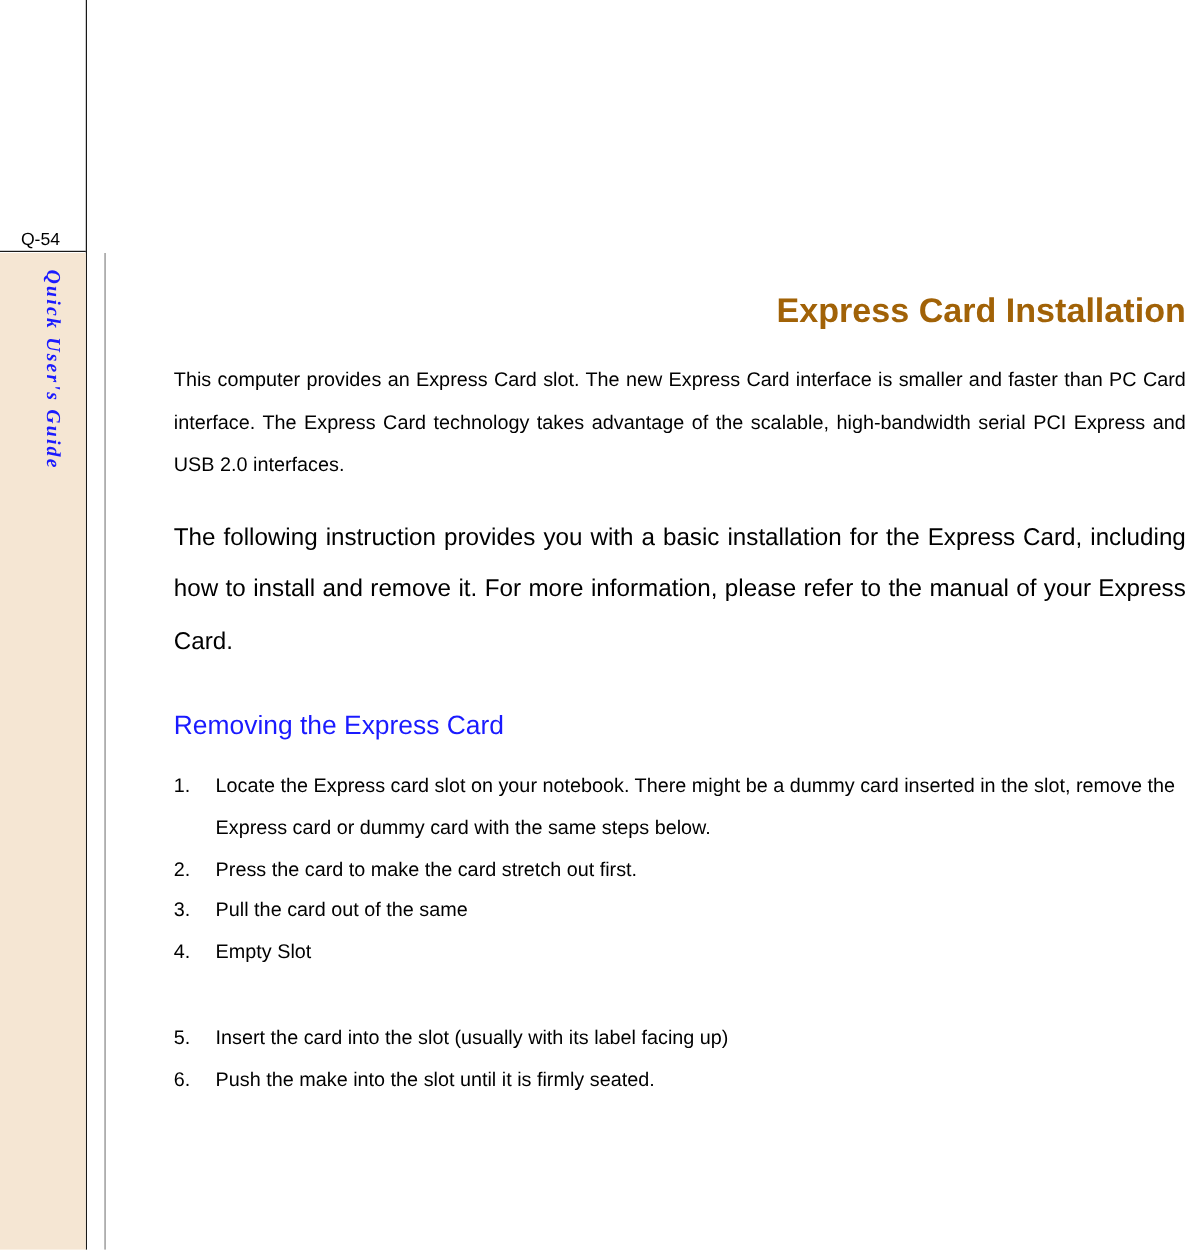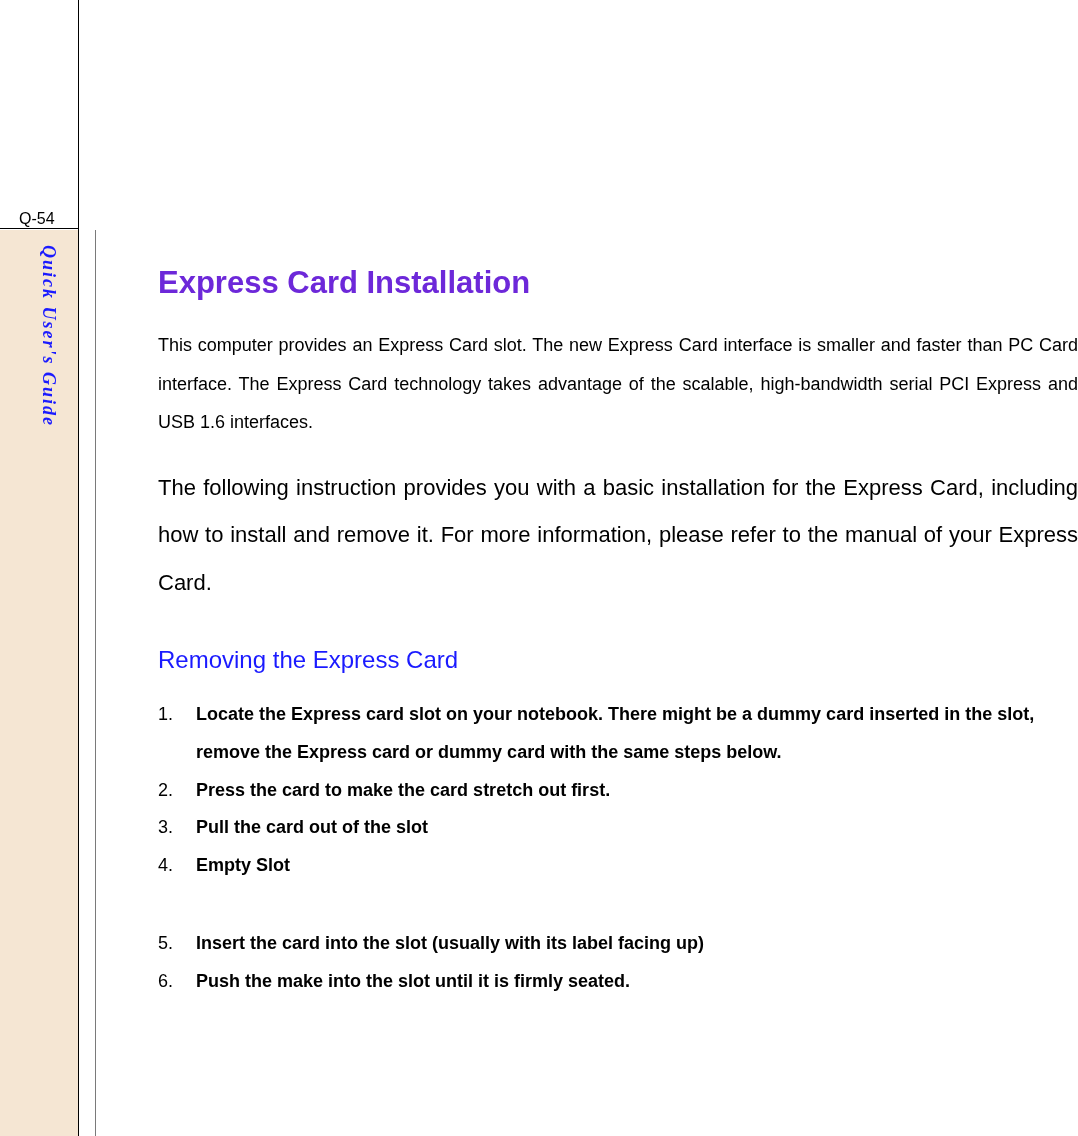--- a/index.html
+++ b/index.html
@@ -73,22 +73,23 @@
     }
     .content {
       position: absolute;
       top: 265px;
       left: 158px;
       width: 920px;
     }
     .main-heading {
       font-size: 31px;
       font-weight: bold;
-      color: #6d28d9;
+      color: #a16207;
       margin-bottom: 25px;
+      text-align: right;
     }
     .body-text {
       font-size: 18px;
       color: #000;
       line-height: 2.15;
       text-align: justify;
       margin-bottom: 22px;
     }
     .body-text-2 {
       font-size: 22px;
@@ -111,57 +112,56 @@
       font-size: 18px;
       color: #000;
       line-height: 2.1;
     }
     .list-number {
       width: 38px;
       flex-shrink: 0;
     }
     .list-text {
       flex: 1;
-      font-weight: bold;
     }
   </style>
 </head>
 <body>
 
 <div class="page-container">
 
   <div class="page-number">Q-54</div>
 
   <div class="horizontal-line"></div>
   <div class="vertical-line-outer"></div>
   <div class="sidebar-tab"></div>
   <div class="sidebar-label">Quick User's Guide</div>
   <div class="vertical-line-inner"></div>
 
   <div class="content">
     <h1 class="main-heading">Express Card Installation</h1>
 
-    <p class="body-text">This computer provides an Express Card slot.  The new Express Card interface is smaller and faster than PC Card interface.  The Express Card technology takes advantage of the scalable, high-bandwidth serial PCI Express and USB 1.6 interfaces.</p>
+    <p class="body-text">This computer provides an Express Card slot.  The new Express Card interface is smaller and faster than PC Card interface.  The Express Card technology takes advantage of the scalable, high-bandwidth serial PCI Express and USB 2.0 interfaces.</p>
 
     <p class="body-text-2">The following instruction provides you with a basic installation for the Express Card, including how to install and remove it.    For more information, please refer to the manual of your Express Card.</p>
 
     <h2 class="sub-heading">Removing the Express Card</h2>
 
     <div class="list-container">
       <div class="list-item">
         <span class="list-number">1.</span>
         <span class="list-text">Locate the Express card slot on your notebook.    There might be a dummy card inserted in the slot, remove the Express card or dummy card with the same steps below.</span>
       </div>
       <div class="list-item">
         <span class="list-number">2.</span>
         <span class="list-text">Press the card to make the card stretch out first.</span>
       </div>
       <div class="list-item">
         <span class="list-number">3.</span>
-        <span class="list-text">Pull the card out of the slot</span>
+        <span class="list-text">Pull the card out of the same</span>
       </div>
       <div class="list-item">
         <span class="list-number">4.</span>
         <span class="list-text">Empty Slot</span>
       </div>
     </div>
 
 
     <div class="list-container">
       <div class="list-item">

